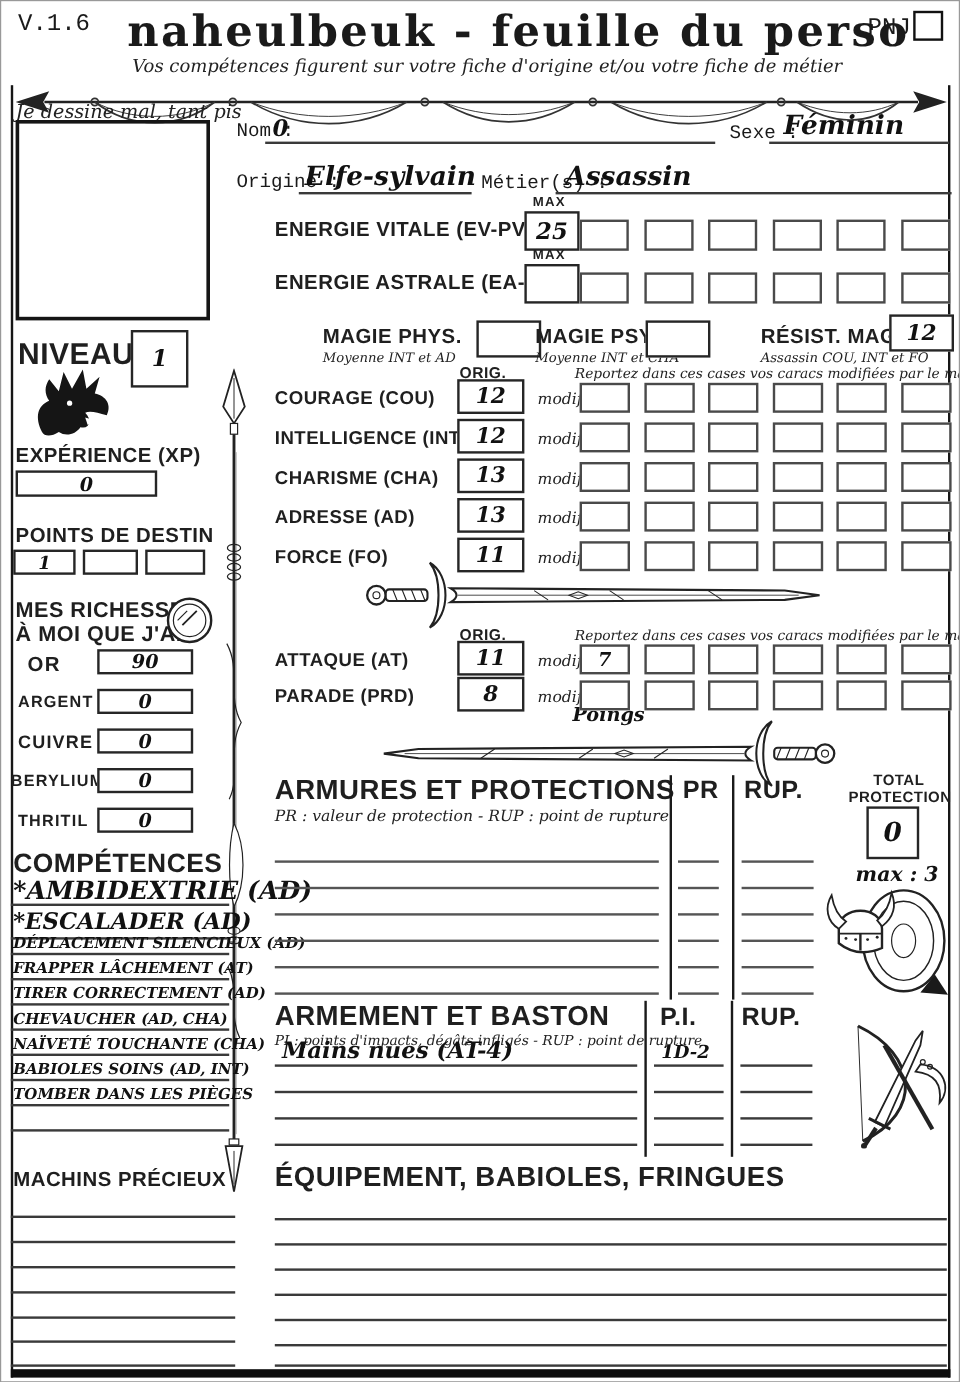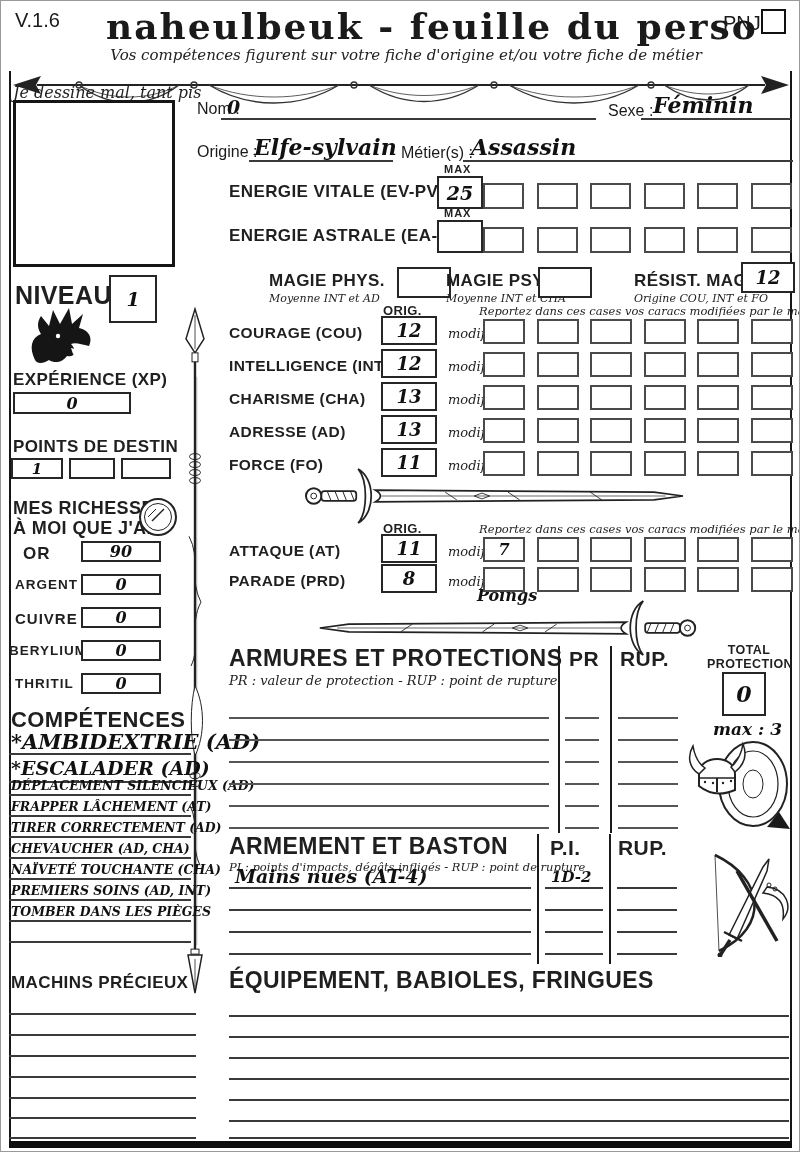--- a/index.html
+++ b/index.html
@@ -1,21 +1,21 @@
 <!DOCTYPE html>
 <html><head>
 <meta charset="utf-8">
 <style>
   html,body{margin:0;padding:0;background:#e8e8e8;}
   .page{position:relative;width:800px;height:1152px;background:#fff;margin:0 auto;
         font-family:"Liberation Sans",sans-serif;color:#1a1a1a;border:1px solid #999;
         box-sizing:border-box;overflow:hidden;}
   .abs{position:absolute;white-space:nowrap;}
   .h{font-family:"Liberation Sans",sans-serif;font-weight:700;color:#1f1f1f;letter-spacing:.4px;}
-  .serif{font-family:Liberation Sans, sans-serif;}
+  .serif{font-family:Liberation Mono, monospace;}
   .ital{font-family:"DejaVu Serif",serif;font-style:italic;color:#222;}
   .script{font-family:"DejaVu Serif",serif;font-style:italic;font-weight:700;color:#111;}
   .fillbox{position:absolute;background:#fff;border:2px solid #4a4a4a;display:flex;
            align-items:center;justify-content:center;box-sizing:border-box;
            font-family:"DejaVu Serif",serif;font-style:italic;font-weight:700;color:#111;}
   .dark{border-color:#262626;}
   .uline{position:absolute;border-bottom:2px solid #3a3a3a;height:0;}
   .vbar{position:absolute;width:2px;background:#1a1a1a;}
   .title{font-family:"DejaVu Serif",serif;font-weight:700;text-transform:lowercase;
          letter-spacing:2px;}
@@ -222,21 +222,21 @@
     <div class="fillbox" style="left: 642.5px; top: 226px; width: 41px; height: 26px;"></div>
     <div class="fillbox" style="left: 696px; top: 226px; width: 41px; height: 26px;"></div>
     <div class="fillbox" style="left: 749.5px; top: 226px; width: 41px; height: 26px;"></div>
     <div class="abs h" style="left: 268px; top: 270px; font-size: 17px;">MAGIE PHYS.</div>
     <div class="abs ital" style="left: 268px; top: 291px; font-size: 11px;">Moyenne INT et AD</div>
     <div class="fillbox dark" style="left: 396px; top: 266px; width: 54px; height: 31px; font-size: 18px;"></div>
     <div class="abs h" style="left: 445px; top: 270px; font-size: 17px;">MAGIE PSY.</div>
     <div class="abs ital" style="left: 445px; top: 291px; font-size: 11px;">Moyenne INT et CHA</div>
     <div class="fillbox dark" style="left: 537px; top: 266px; width: 54px; height: 31px; font-size: 18px;"></div>
     <div class="abs h" style="left: 633px; top: 270px; font-size: 17px;">RÉSIST. MAGIE</div>
-    <div class="abs ital" style="left: 633px; top: 291px; font-size: 11px;">Origine COU, INT et FO</div>
+    <div class="abs ital" style="left: 633px; top: 291px; font-size: 11px;">Assassin COU, INT et FO</div>
     <div class="fillbox dark" style="left: 740px; top: 261px; width: 54px; height: 31px; font-size: 18px;">12</div>
     <div class="abs h" style="left: 228px; top: 323px; font-size: 15.5px;">COURAGE (COU)</div>
     <div class="fillbox dark" style="left: 380px; top: 315px; width: 56px; height: 29px; font-size: 18px;">12</div>
     <div class="abs ital" style="left: 447px; top: 325px; font-size: 13px;">modifié...</div>
     <div class="fillbox" style="left: 482px; top: 318px; width: 42px; height: 25px; font-size: 16px;"></div>
     <div class="fillbox" style="left: 535.5px; top: 318px; width: 42px; height: 25px; font-size: 16px;"></div>
     <div class="fillbox" style="left: 589px; top: 318px; width: 42px; height: 25px; font-size: 16px;"></div>
     <div class="fillbox" style="left: 642.5px; top: 318px; width: 42px; height: 25px; font-size: 16px;"></div>
     <div class="fillbox" style="left: 696px; top: 318px; width: 42px; height: 25px; font-size: 16px;"></div>
     <div class="fillbox" style="left: 749.5px; top: 318px; width: 42px; height: 25px; font-size: 16px;"></div>
@@ -314,21 +314,21 @@
     <div class="abs script" style="left: 10px; top: 777px; font-size: 12.5px;">DÉPLACEMENT SILENCIEUX (AD)</div>
     <div class="uline" style="left: 8px; top: 793px; width: 182px;"></div>
     <div class="abs script" style="left: 10px; top: 798px; font-size: 12.5px;">FRAPPER LÂCHEMENT (AT)</div>
     <div class="uline" style="left: 8px; top: 814px; width: 182px;"></div>
     <div class="abs script" style="left: 10px; top: 819px; font-size: 12.5px;">TIRER CORRECTEMENT (AD)</div>
     <div class="uline" style="left: 8px; top: 835px; width: 182px;"></div>
     <div class="abs script" style="left: 10px; top: 840px; font-size: 12.5px;">CHEVAUCHER (AD, CHA)</div>
     <div class="uline" style="left: 8px; top: 856px; width: 182px;"></div>
     <div class="abs script" style="left: 10px; top: 861px; font-size: 12.5px;">NAÏVETÉ TOUCHANTE (CHA)</div>
     <div class="uline" style="left: 8px; top: 877px; width: 182px;"></div>
-    <div class="abs script" style="left: 10px; top: 882px; font-size: 12.5px;">PREMIERS SOINS (AD, INT)</div>
+    <div class="abs script" style="left: 10px; top: 882px; font-size: 12.5px;">BABIOLES SOINS (AD, INT)</div>
     <div class="uline" style="left: 8px; top: 898px; width: 182px;"></div>
     <div class="abs script" style="left: 10px; top: 903px; font-size: 12.5px;">TOMBER DANS LES PIÈGES</div>
     <div class="uline" style="left: 8px; top: 919px; width: 182px;"></div>
     <div class="uline" style="left: 8px; top: 940px; width: 182px;"></div>
     <div class="uline" style="left: 8px; top: 1012px; width: 187px;"></div>
     <div class="uline" style="left: 8px; top: 1033px; width: 187px;"></div>
     <div class="uline" style="left: 8px; top: 1054px; width: 187px;"></div>
     <div class="uline" style="left: 8px; top: 1075px; width: 187px;"></div>
     <div class="uline" style="left: 8px; top: 1096px; width: 187px;"></div>
     <div class="uline" style="left: 8px; top: 1116px; width: 187px;"></div>

